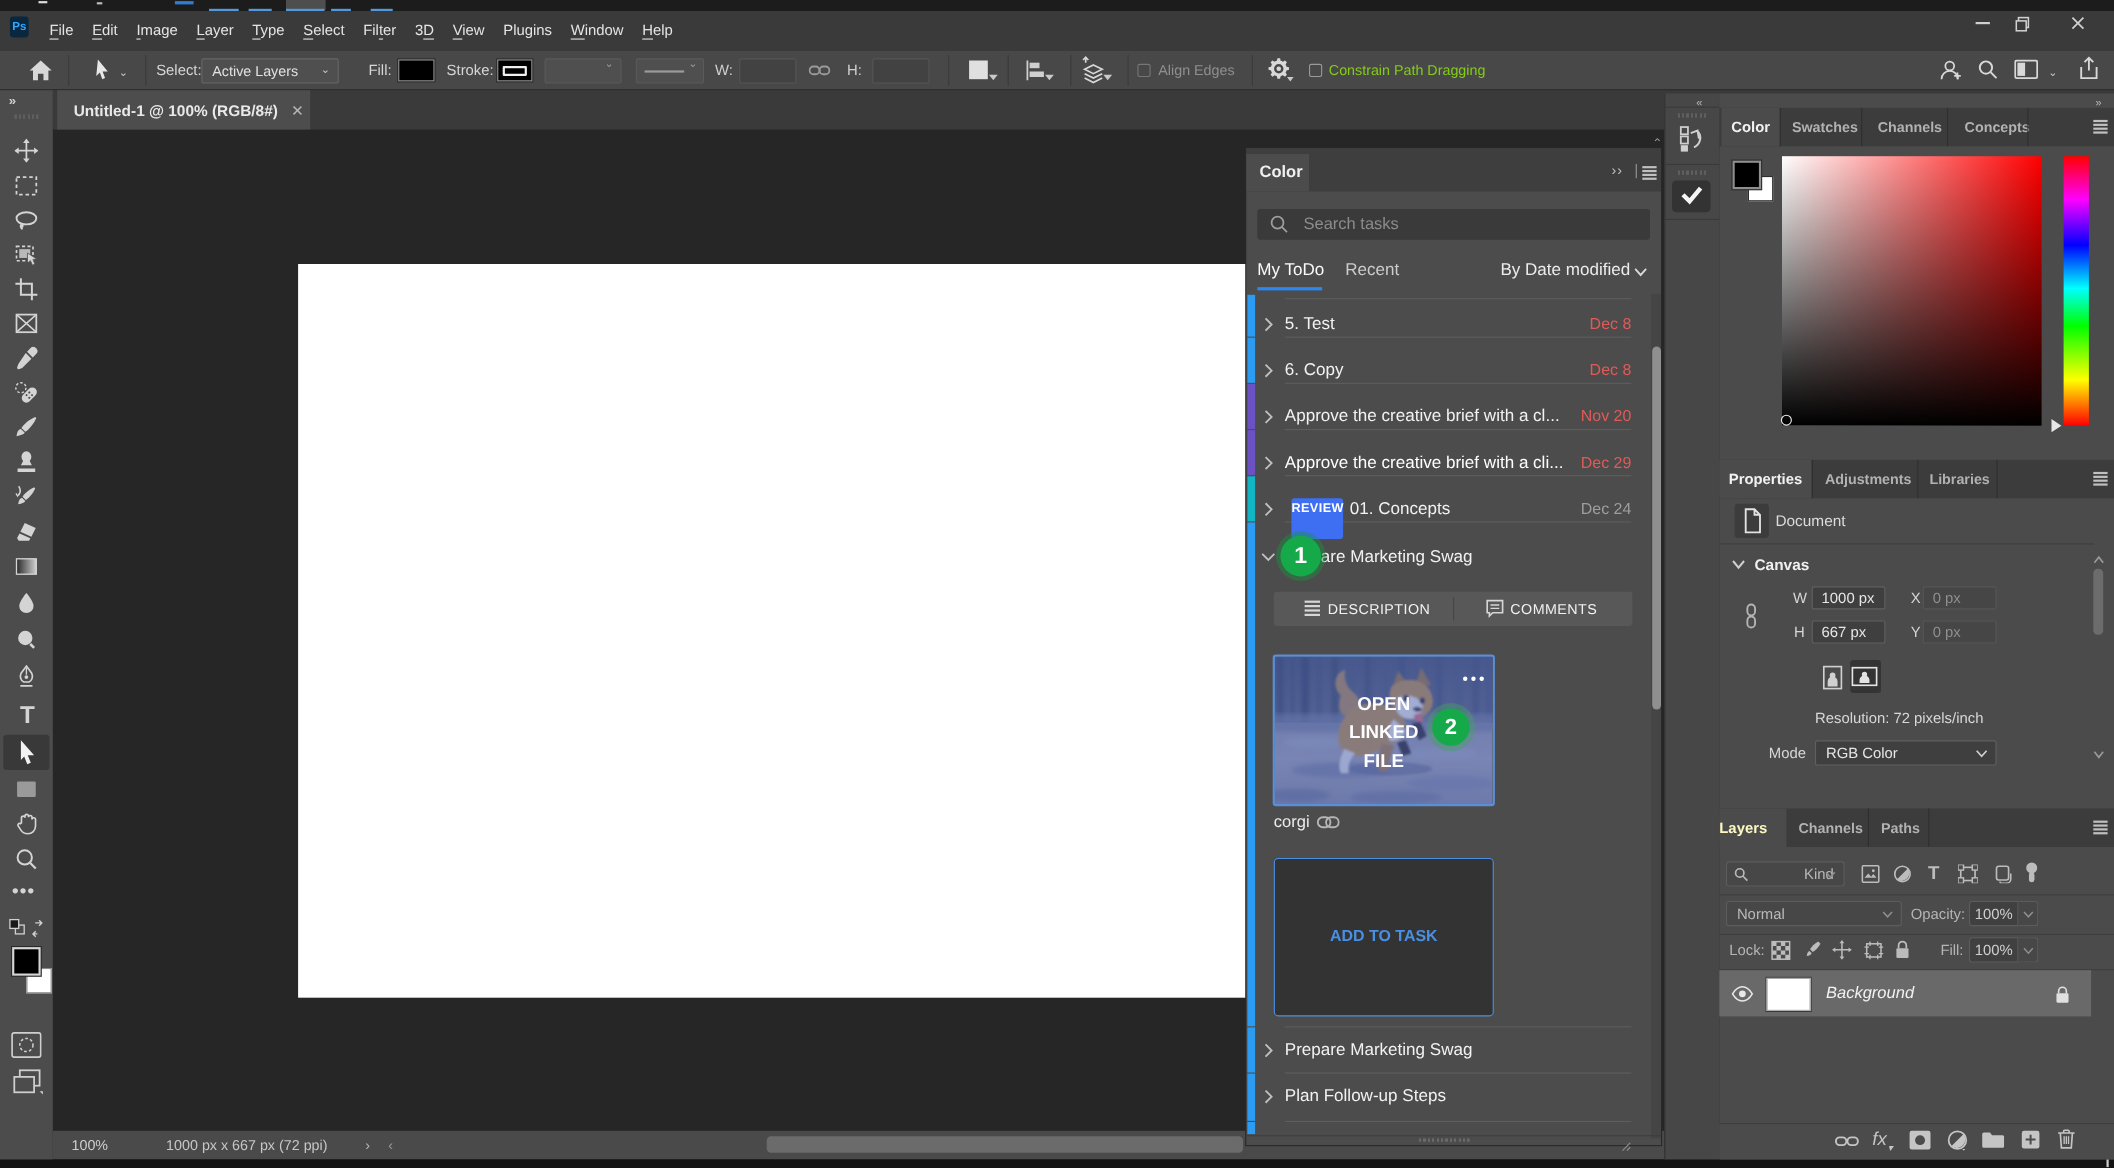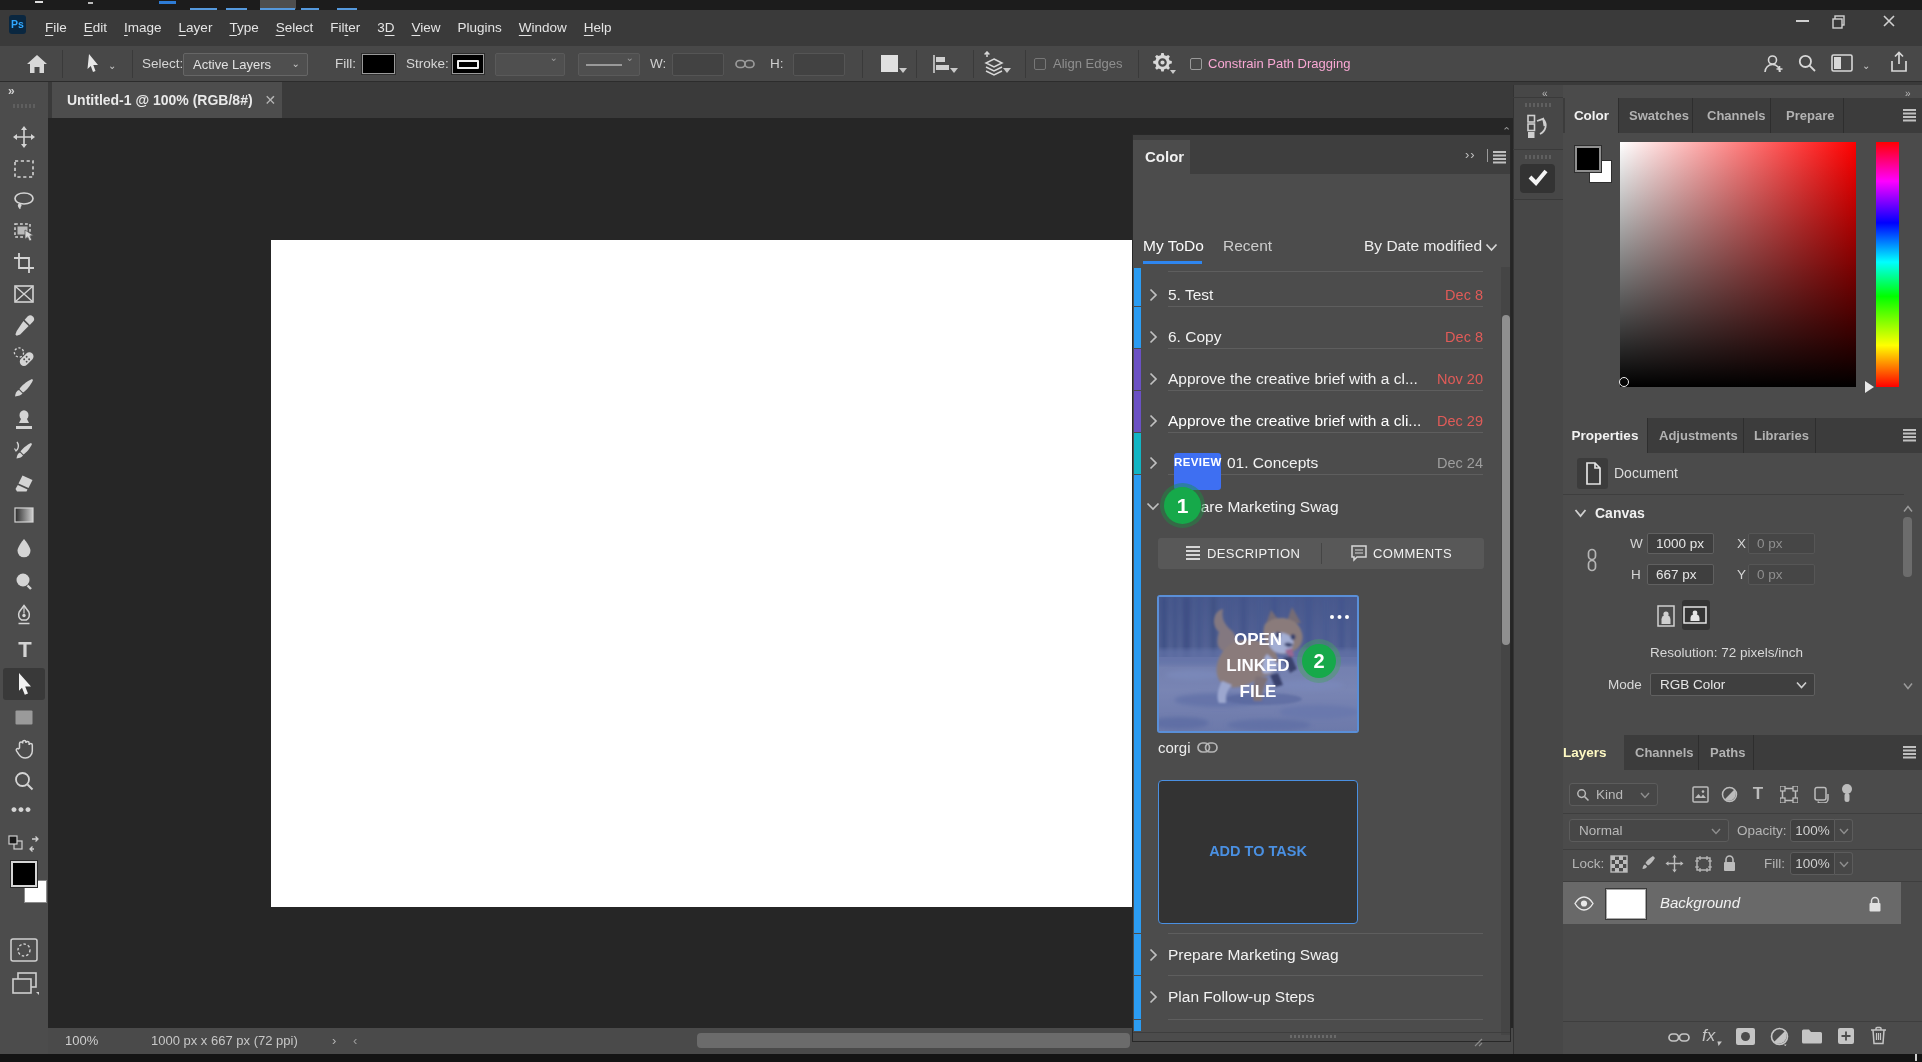--- a/index.html
+++ b/index.html
@@ -107,21 +107,21 @@
   <div class="abs" style="left:1003px;top:68px;width:0;height:0;border-left:4px solid transparent;border-right:4px solid transparent;border-top:5px solid #c9c9c9;"></div>
   <div class="abs" style="left:1025px;top:50px;width:1px;height:28px;background:#3a3a3a;"></div>
   <div class="abs" style="left:1034px;top:58px;width:12px;height:12px;border:1px solid #777;border-radius:2px;"></div>
   <div class="abs" style="left:1053px;top:46px;height:36px;line-height:36px;color:#8f8f8f;font-size:13px;">Align Edges</div>
   <div class="abs" style="left:1138px;top:50px;width:1px;height:28px;background:#3a3a3a;"></div>
   <svg class="abs" style="left:1152px;top:52px;" width="21" height="21" viewBox="0 0 21 21">
     <path fill="#d8d8d8" d="M10.5 6.2 a4.3 4.3 0 1 0 0 8.6 a4.3 4.3 0 1 0 0-8.6 Z M10.5 8.4 a2.1 2.1 0 1 1 0 4.2 a2.1 2.1 0 1 1 0-4.2 Z M9.3 1 h2.4 l.5 2.3 a7.6 7.6 0 0 1 2 .8 l2-1.2 1.7 1.7 -1.2 2 a7.6 7.6 0 0 1 .8 2 l2.3.5 v2.4 l-2.3.5 a7.6 7.6 0 0 1 -.8 2 l1.2 2 -1.7 1.7 -2-1.2 a7.6 7.6 0 0 1 -2 .8 l-.5 2.3 h-2.4 l-.5-2.3 a7.6 7.6 0 0 1 -2-.8 l-2 1.2 -1.7-1.7 1.2-2 a7.6 7.6 0 0 1 -.8-2 l-2.3-.5 v-2.4 l2.3-.5 a7.6 7.6 0 0 1 .8-2 l-1.2-2 1.7-1.7 2 1.2 a7.6 7.6 0 0 1 2-.8 Z"></path>
   </svg>
   <div class="abs" style="left:1170px;top:70px;width:0;height:0;border-left:3.5px solid transparent;border-right:3.5px solid transparent;border-top:4.5px solid #c9c9c9;"></div>
   <div class="abs" style="left:1190px;top:58px;width:12px;height:12px;border:1px solid #9a9a9a;border-radius:2px;"></div>
-  <div class="abs" style="left:1208px;top:46px;height:36px;line-height:36px;color:#f9a8d4;font-size:13px;">Constrain Path Dragging</div>
+  <div class="abs" style="left:1208px;top:46px;height:36px;line-height:36px;color:#84cc16;font-size:13px;">Constrain Path Dragging</div>
   
   <svg class="abs" style="left:1762px;top:52px;" width="24" height="24" viewBox="0 0 24 24">
     <g fill="none" stroke="#d8d8d8" stroke-width="1.6">
       <circle cx="10.5" cy="8" r="4"></circle>
       <path d="M3 20 a7.5 7.5 0 0 1 15 0"></path>
       <path d="M17.5 14 v6 M14.5 17 h6"></path>
     </g>
   </svg>
   <svg class="abs" style="left:1797px;top:53px;" width="20" height="20" viewBox="0 0 20 20">
     <circle cx="8.4" cy="8.4" r="5.6" fill="none" stroke="#d8d8d8" stroke-width="1.8"></circle>
@@ -313,21 +313,21 @@
 
   
   <div class="abs" id="dock" style="left:1563px;top:85px;width:359px;height:969px;background:#4b4b4b;"></div>
   <div class="abs" style="left:1905px;top:88px;color:#b9b9b9;font-size:10px;">»</div>
 
   
   <div class="abs" style="left:1563px;top:98px;width:359px;height:35px;background:#3c3c3c;"></div>
   <div class="abs" style="left:1565px;top:98px;width:53px;height:35px;background:#4b4b4b;color:#f2f2f2;font-size:13.5px;font-weight:bold;text-align:center;line-height:35px;">Color</div>
   <div class="abs" style="left:1629px;top:98px;height:35px;line-height:35px;color:#b2b2b2;font-size:13px;font-weight:bold;">Swatches</div>
   <div class="abs" style="left:1707px;top:98px;height:35px;line-height:35px;color:#b2b2b2;font-size:13px;font-weight:bold;">Channels</div>
-  <div class="abs" style="left:1786px;top:98px;height:35px;line-height:35px;color:#b2b2b2;font-size:13px;font-weight:bold;">Prepare</div>
+  <div class="abs" style="left:1786px;top:98px;height:35px;line-height:35px;color:#b2b2b2;font-size:13px;font-weight:bold;">Concepts</div>
   <div class="abs" style="left:1903px;top:109px;width:13px;height:2px;background:#c0c0c0;box-shadow:0 3.5px 0 #c0c0c0, 0 7px 0 #c0c0c0, 0 10.5px 0 #c0c0c0;"></div>
   <div class="abs" style="left:1618px;top:98px;width:1px;height:35px;background:#2e2e2e;"></div>
   <div class="abs" style="left:1692px;top:98px;width:1px;height:35px;background:#2e2e2e;"></div>
   <div class="abs" style="left:1770px;top:98px;width:1px;height:35px;background:#2e2e2e;"></div>
   <div class="abs" style="left:1843px;top:98px;width:1px;height:35px;background:#2e2e2e;"></div>
   
   <div class="abs" style="left:1589px;top:160px;width:23px;height:23px;background:#fff;border:1px solid #2e2e2e;"></div>
   <div class="abs" style="left:1575px;top:146px;width:26px;height:26px;background:#000;border:2px solid #8f8f8f;box-shadow:0 0 0 1px #2e2e2e;"></div>
   
   <div class="abs" style="left:1620px;top:142px;width:236px;height:245px;background:linear-gradient(to bottom, rgba(0,0,0,0), #000), linear-gradient(to right, #fff, #f00);"></div>
@@ -406,21 +406,21 @@
 
   
   <div class="abs" style="left:1563px;top:735px;width:359px;height:35px;background:#3c3c3c;"></div>
   <div class="abs" style="left:1563px;top:735px;width:61px;height:35px;background:#4b4b4b;color:#fef9c3;font-size:13.5px;font-weight:bold;line-height:35px;">Layers</div>
   <div class="abs" style="left:1635px;top:735px;height:35px;line-height:35px;color:#b2b2b2;font-size:13px;font-weight:bold;">Channels</div>
   <div class="abs" style="left:1710px;top:735px;height:35px;line-height:35px;color:#b2b2b2;font-size:13px;font-weight:bold;">Paths</div>
   <div class="abs" style="left:1903px;top:746px;width:13px;height:2px;background:#c0c0c0;box-shadow:0 3.5px 0 #c0c0c0, 0 7px 0 #c0c0c0, 0 10.5px 0 #c0c0c0;"></div>
   <div class="abs" style="left:1698px;top:735px;width:1px;height:35px;background:#2e2e2e;"></div>
   <div class="abs" style="left:1753px;top:735px;width:1px;height:35px;background:#2e2e2e;"></div>
   
-  <div class="abs" style="left:1569px;top:783px;width:89px;height:23px;background:#474747;border:1px solid #5c5c5c;border-radius:3px;color:#b9b9b9;font-size:13.5px;line-height:21px;">
+  <div class="abs" style="left:1569px;top:783px;width:108px;height:23px;background:#474747;border:1px solid #5c5c5c;border-radius:3px;color:#b9b9b9;font-size:13.5px;line-height:21px;padding-left:44px;">
     <svg style="position:absolute;left:6px;top:4px;" width="14" height="14" viewBox="0 0 14 14">
         <circle cx="5.6" cy="5.6" r="3.8" fill="none" stroke="#b9b9b9" stroke-width="1.5"></circle>
         <path d="M8.6 8.6 L12.5 12.5" stroke="#b9b9b9" stroke-width="1.5"></path>
       </svg>
     <span style="margin-left:26px;">Kind</span>
     <svg style="position:absolute;right:7px;top:8px;" width="10" height="7" viewBox="0 0 10 7">
         <path d="M1 1 L5 5.5 L9 1" fill="none" stroke="#8f8f8f" stroke-width="1.4"></path>
       </svg>
   </div>
   <svg class="abs" style="left:1692px;top:786px;" width="17" height="17" viewBox="0 0 17 17">
@@ -539,20 +539,27 @@
     </svg>
 
   
   <div class="abs" id="wrike" style="left:1133px;top:135px;width:377px;height:906px;background:#4c4c4c;box-shadow:0 0 0 1px #282828;"></div>
   <div class="abs" style="left:1133px;top:135px;width:377px;height:39px;background:#3e3e3e;"></div>
   <div class="abs" style="left:1133px;top:140px;width:57px;height:34px;background:#4c4c4c;color:#f0f0f0;font-size:15px;font-weight:bold;line-height:34px;"><span style="margin-left:12px;">Color</span></div>
   <div class="abs" style="left:1465px;top:147px;color:#c0c0c0;font-size:13px;letter-spacing:1px;">››</div>
   <div class="abs" style="left:1487px;top:149px;width:1px;height:13px;background:#9a9a9a;"></div>
   <div class="abs" style="left:1493px;top:151px;width:13px;height:1.5px;background:#c0c0c0;box-shadow:0 3.5px 0 #c0c0c0, 0 7px 0 #c0c0c0, 0 10.5px 0 #c0c0c0;"></div>
   
+  <div class="abs" style="left:1143px;top:190px;width:357px;height:28px;background:#3a3a3a;border-radius:3px;">
+    <svg style="position:absolute;left:11px;top:5px;" width="18" height="18" viewBox="0 0 18 18">
+        <circle cx="7.4" cy="7.4" r="5.4" fill="none" stroke="#9e9e9e" stroke-width="1.6"></circle>
+        <path d="M11.5 11.5 L16 16" stroke="#9e9e9e" stroke-width="1.6"></path>
+      </svg>
+    <span style="position:absolute;left:42px;top:5px;color:#8c8c8c;font-size:15px;">Search tasks</span>
+  </div>
   
   <div class="abs" style="left:1143px;top:237px;color:#fafafa;font-size:15.5px;">My ToDo</div>
   <div class="abs" style="left:1143px;top:261px;width:59px;height:3px;background:#2e86f0;"></div>
   <div class="abs" style="left:1223px;top:237px;color:#cccccc;font-size:15.5px;">Recent</div>
   <div class="abs" style="left:1364px;top:237px;color:#ececec;font-size:15.5px;">By Date modified</div>
   <svg class="abs" style="left:1485px;top:243px;" width="13" height="9" viewBox="0 0 13 9">
       <path d="M1.5 1.5 L6.5 7 L11.5 1.5" fill="none" stroke="#d8d8d8" stroke-width="1.7"></path>
     </svg>
   
   <div class="abs" style="left:1134px;top:268px;width:7px;height:38px;background:#2b9cf2;"></div>

